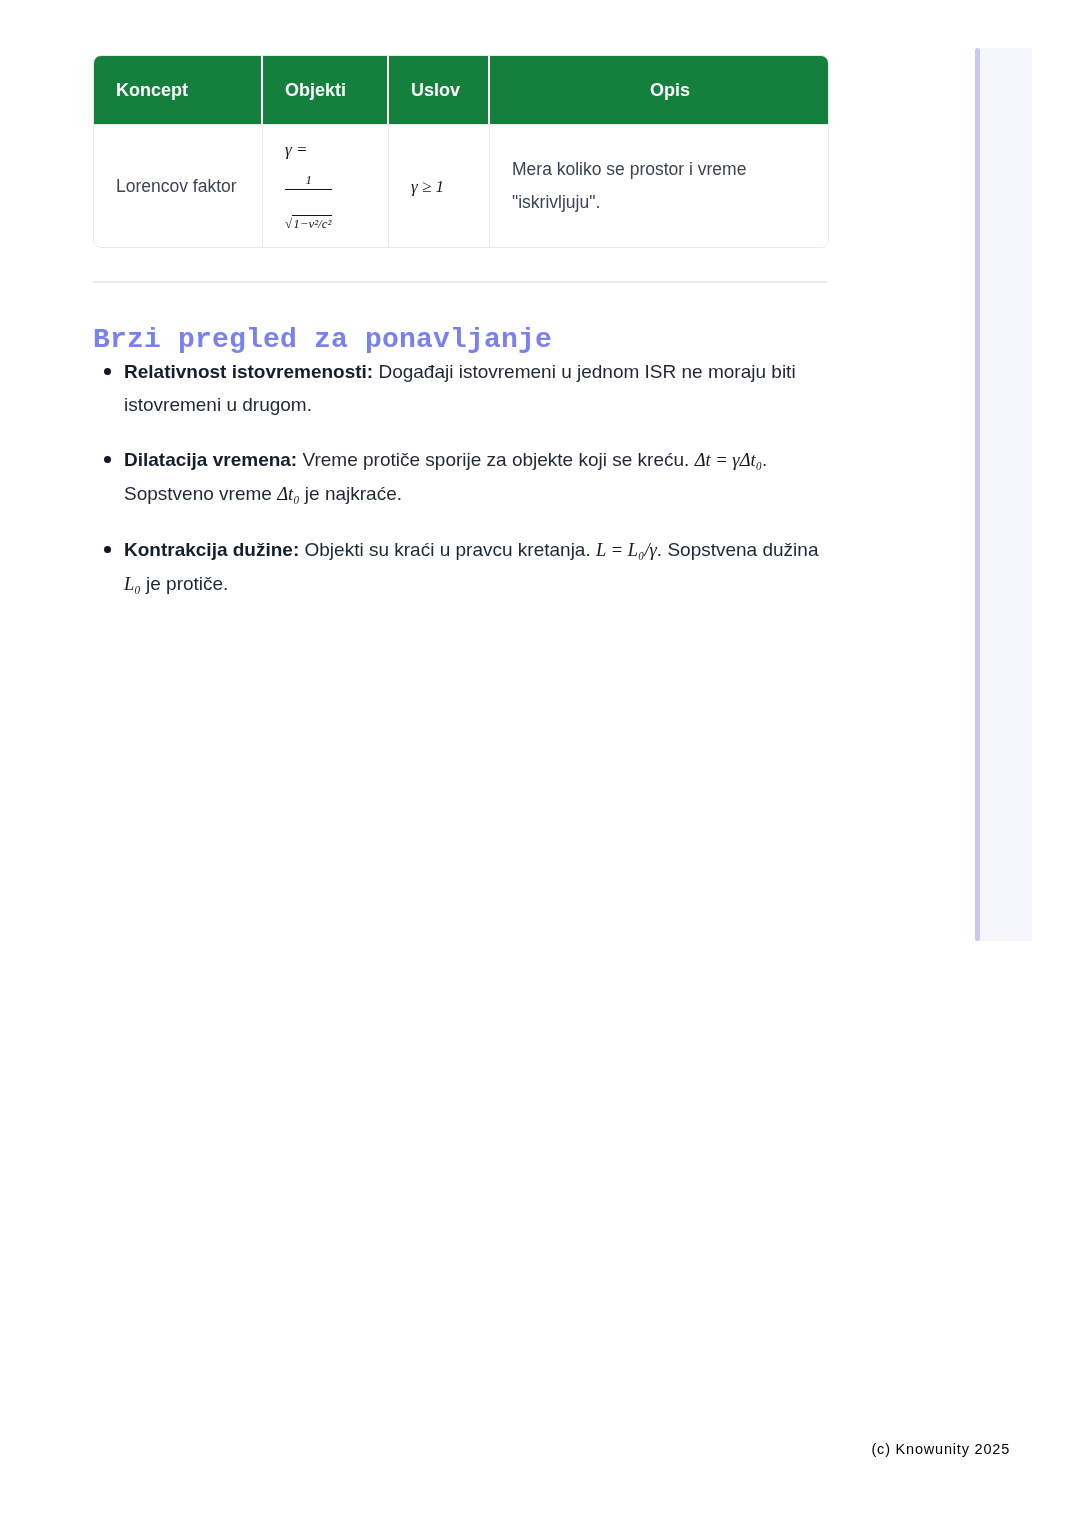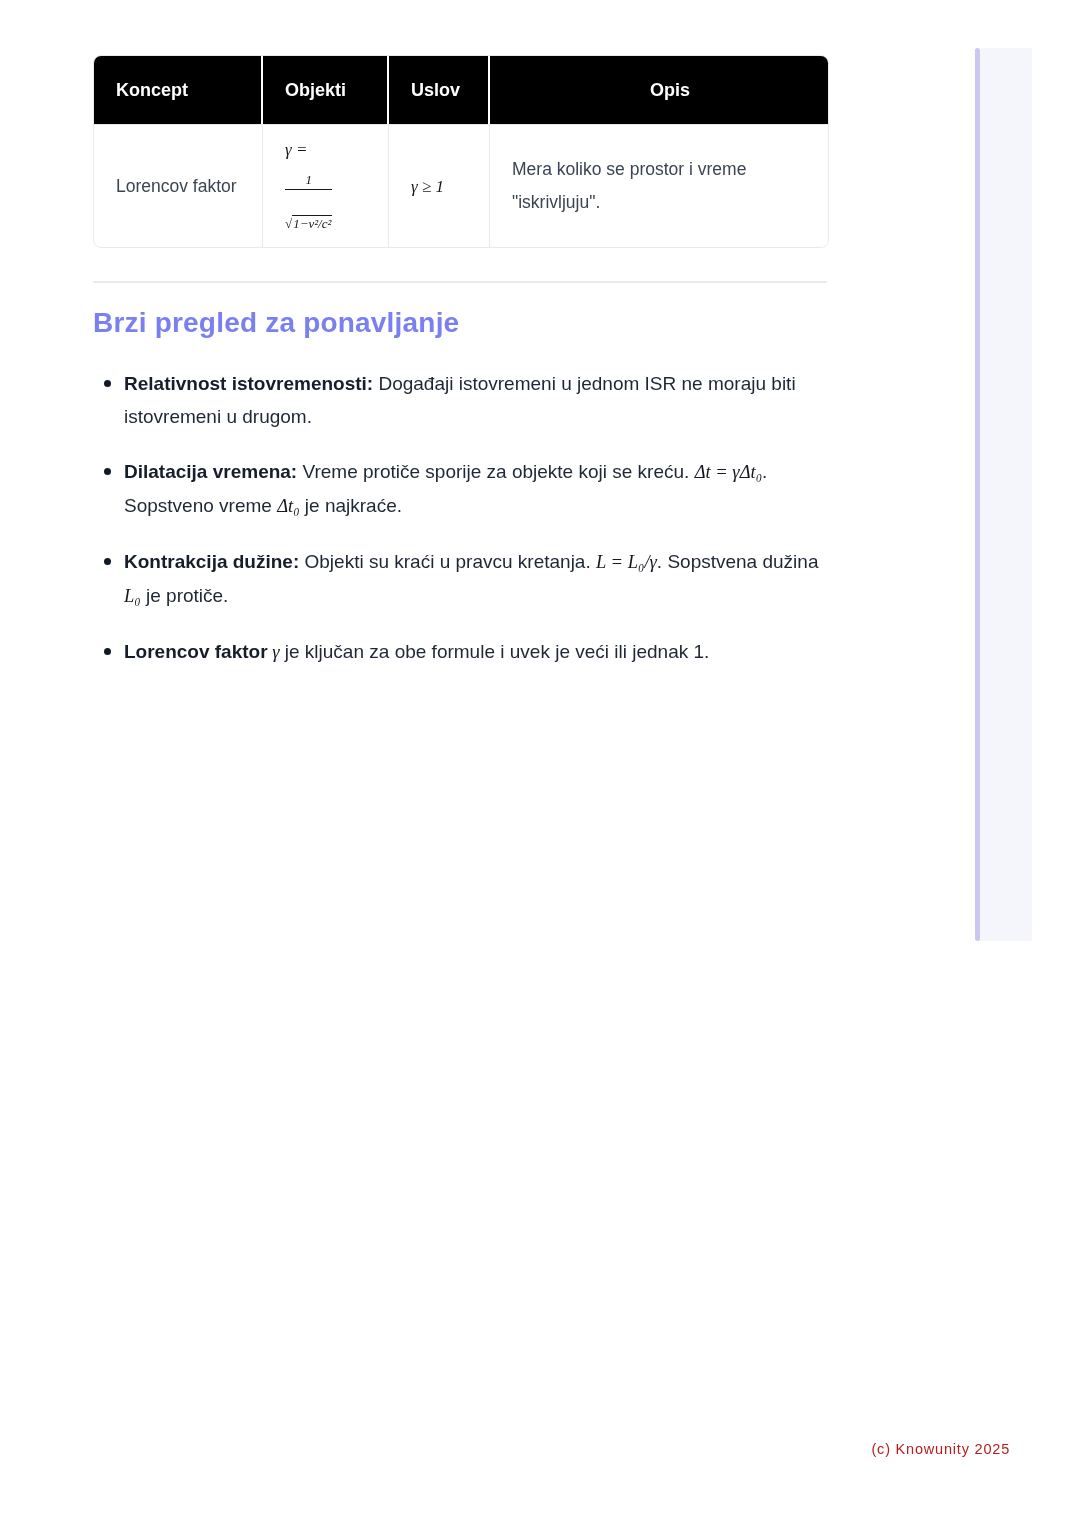--- a/index.html
+++ b/index.html
@@ -19,21 +19,21 @@
   
   .content { position: absolute; left: 93px; top: 55px; width: 734px; }
 
   
   table.concept-table {
     width: 734px; border-collapse: separate; border-spacing: 0;
     table-layout: fixed; border-radius: 8px; overflow: hidden;
     border: 1px solid #e7e9ed;
   }
   .concept-table thead th {
-    background: #000000; color: #ffffff; font-weight: bold; font-size: 18px;
+    background: #15803d; color: #ffffff; font-weight: bold; font-size: 18px;
     height: 68px; text-align: left; padding-left: 22px; vertical-align: middle;
     border-right: 2px solid #ffffff;
   }
   .concept-table thead th:last-child { border-right: none; text-align: center; }
   .concept-table td {
     font-size: 17.5px; color: #3b4454; line-height: 33px;
     vertical-align: middle; padding: 8px 18px 8px 22px;
     border-top: 1px solid #e7e9ed; border-right: 1px solid #e7e9ed;
     background: #ffffff;
   }
@@ -52,47 +52,48 @@
   .sfrac { display: inline-block; text-align: center; vertical-align: -6px; line-height: 1; }
   .sfrac .num { display: block; font-size: 12.5px; line-height: 15px; padding: 0 3px 1px 3px; border-bottom: 1.4px solid #16181f; }
   .sfrac .den { display: block; font-size: 12.5px; line-height: 15px; padding-top: 1px; }
   .uslov-lines span { display: block; }
 
   
   .divider { margin-top: 33px; border: none; border-top: 2px solid #e9e9ee; width: 734px; }
 
   
   .section-title {
-    margin-top: 24px; font-size: 28px; font-weight: bold; color: #7a80f0;
+    margin-top: 41px; font-size: 28px; font-weight: bold; color: #7a80f0;
     letter-spacing: 0.2px;
+    font-family: Liberation Mono, monospace;
   }
 
   
-  ul.summary-list { margin-top: 28px; list-style: none; width: 734px; }
+  ul.summary-list { list-style: none; width: 734px; }
   ul.summary-list li {
     position: relative; padding-left: 31px; font-size: 19px; line-height: 33px;
     color: #1e2736; margin-bottom: 22px;
   }
   ul.summary-list li::before {
     content: ""; position: absolute; left: 11px; top: 13px;
     width: 7px; height: 7px; border-radius: 50%; background: #111827;
   }
   .seg-bold { font-weight: bold; color: #161e2c; }
   .seg-math { font-family: "Liberation Serif", serif; font-style: italic; color: #16181f; font-size: 18.5px; }
   .seg-code {
     display: inline-block; font-family: "DejaVu Sans Mono", monospace;
     font-size: 14.5px; color: #4a44b4; background: #ebecf8;
     border: 1px solid #e2e3f2; border-radius: 8px; padding: 2px 9px;
     margin: 0 4px; line-height: 20px; vertical-align: 2px;
   }
 
   
   .footer-copyright {
     position: absolute; top: 1441px; right: 70px;
-    font-size: 14.5px; color: #b91c1c; letter-spacing: 0.8px;
+    font-size: 14.5px; color: #000000; letter-spacing: 0.8px;
   }
 </style>
 </head>
 <body>
 
 <div class="scroll-strip">
   <div class="scroll-thumb"></div>
   <div class="scroll-track"></div>
 </div>
 
@@ -130,18 +131,17 @@
   </table>
 
   <hr class="divider">
 
   <h2 class="section-title">Brzi pregled za ponavljanje</h2>
 
   <ul class="summary-list">
       <li><span class="seg-bold">Relativnost istovremenosti:</span><span class="seg-plain"> Događaji istovremeni u jednom ISR ne moraju biti istovremeni u drugom.</span></li>
       <li><span class="seg-bold">Dilatacija vremena:</span><span class="seg-plain"> Vreme protiče sporije za objekte koji se kreću. </span><span class="seg-math">Δt = γΔt₀</span><span class="seg-plain">. Sopstveno vreme </span><span class="seg-math">Δt₀</span><span class="seg-plain"> je najkraće.</span></li>
       <li><span class="seg-bold">Kontrakcija dužine:</span><span class="seg-plain"> Objekti su kraći u pravcu kretanja. </span><span class="seg-math">L = L₀/γ</span><span class="seg-plain">. Sopstvena dužina </span><span class="seg-math">L₀</span><span class="seg-plain"> je protiče.</span></li>
-      <li><span class="seg-bold">Lorencov faktor</span><span class="seg-math"> γ</span><span class="seg-plain"> je ključan za obe formule i uvek je veći ili jednak 1.</span></li>
     </ul>
 
 </div>
 
 <div class="footer-copyright">(c) Knowunity 2025</div>
 
 </body></html>

